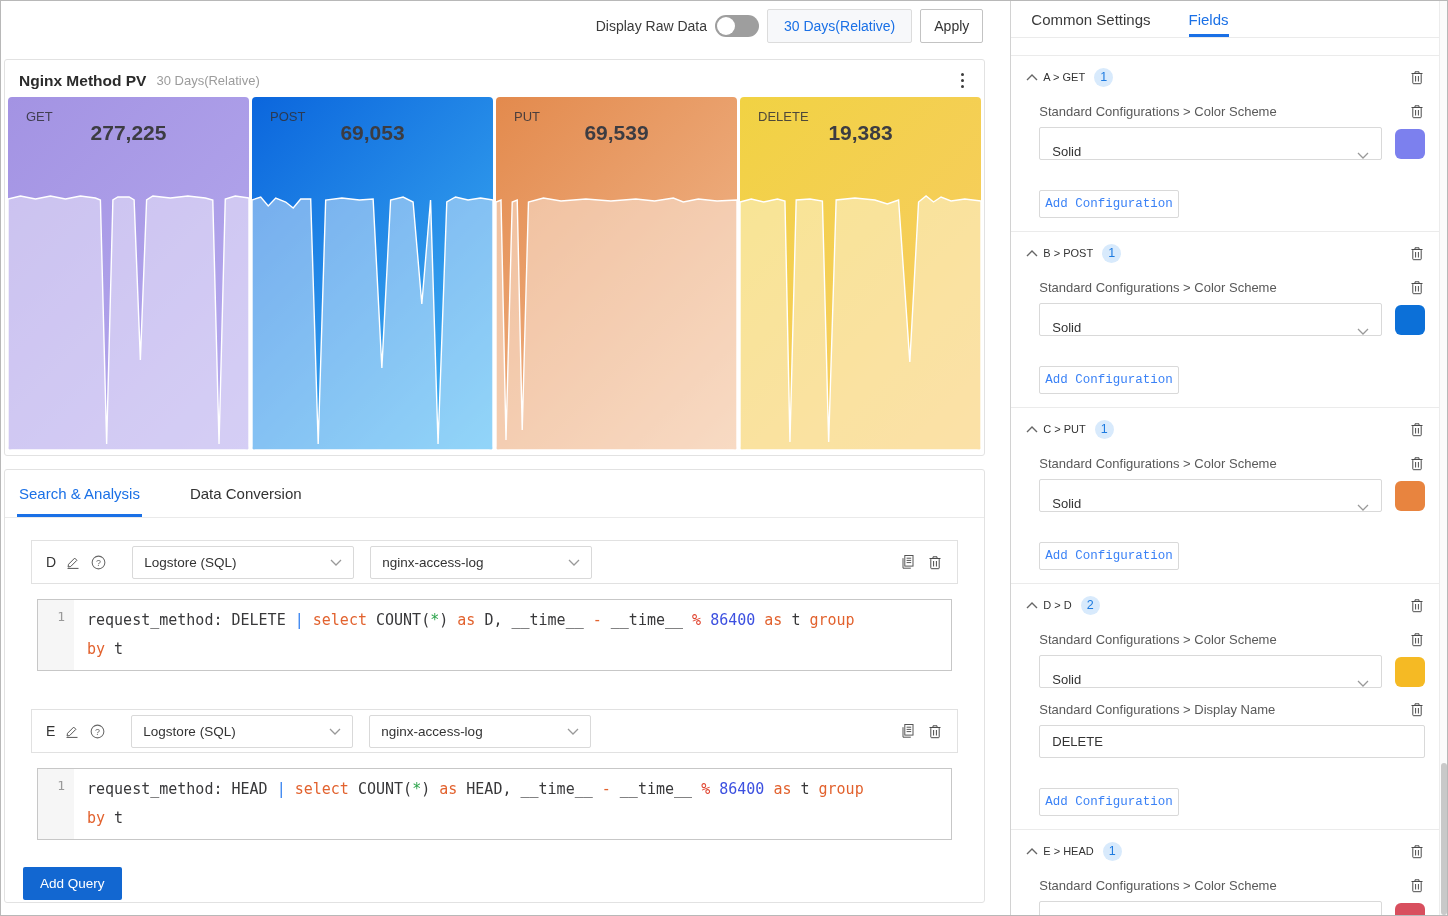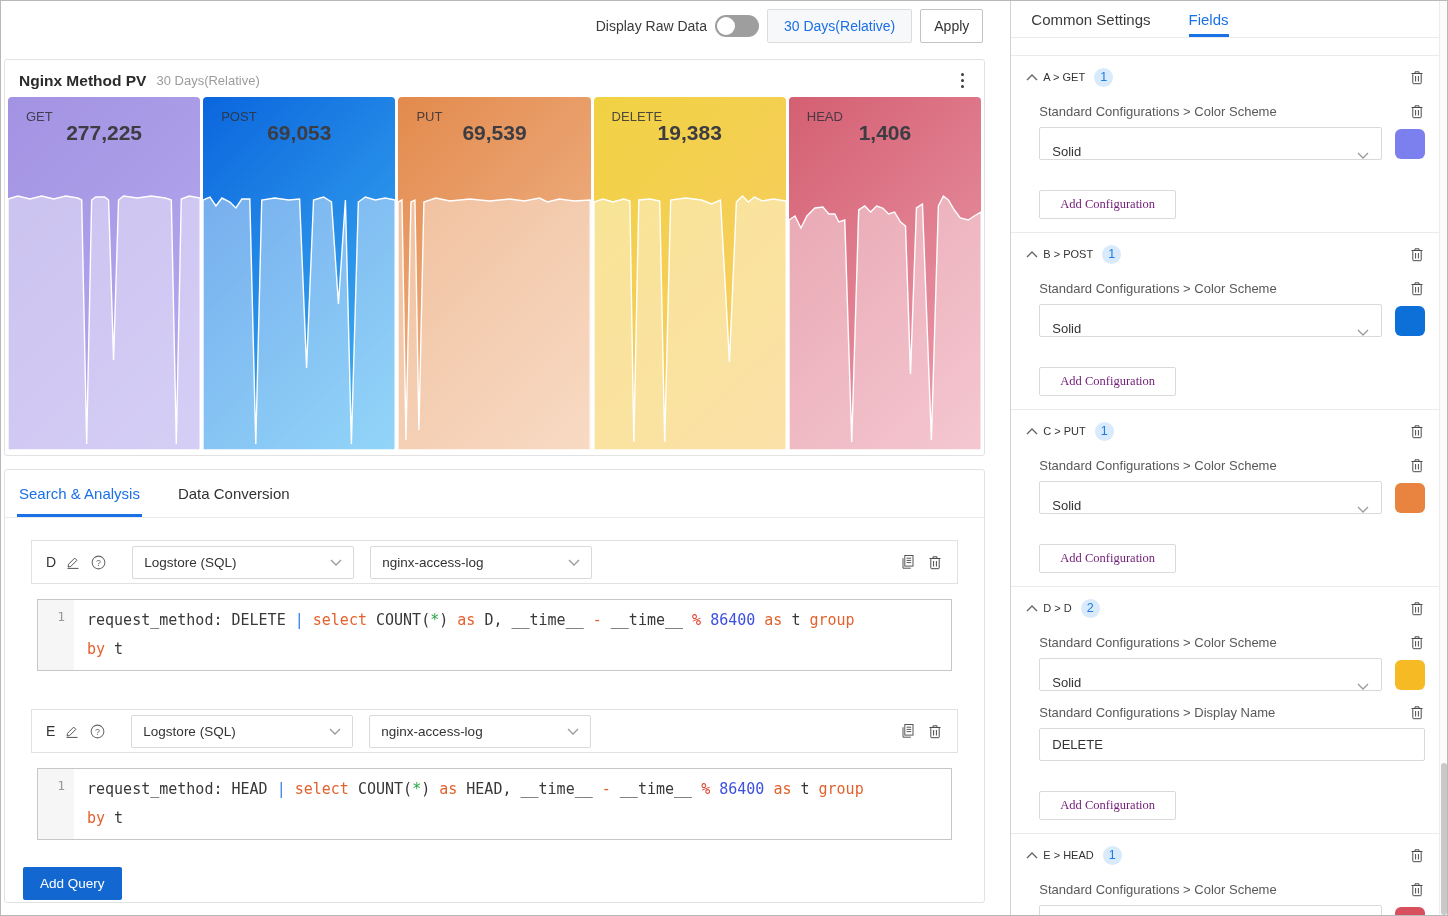--- a/index.html
+++ b/index.html
@@ -24,21 +24,21 @@
   .kebab { margin-left:auto; display:flex; flex-direction:column; gap:2.5px; padding:4px 6px; cursor:pointer; }
   .kebab i { width:3.5px; height:3.5px; border-radius:50%; background:#3c3c3c; }
 
   .panels { display:flex; gap:3px; padding:2px 3px 3px 3px; height:358px; }
   .panel { flex:1; border-radius:4px; position:relative; overflow:hidden; }
   .panel-label { position:absolute; top:12px; left:18px; font-size:13px; color:rgba(48,48,56,0.85); }
   .panel-value { position:absolute; top:24px; left:0; width:100%; text-align:center; font-size:21px; font-weight:600; color:#3c3c42; }
   .spark { position:absolute; left:0; bottom:0; width:100%; height:258px; display:block; }
 
   .search-card { margin:13px 0 0 3px; width:981px; height:434px; border:1px solid #e2e2e2; border-radius:3px; background:#fff; }
-  .tabs { height:48px; display:flex; gap:34px; padding-left:12px; border-bottom:1px solid #eaeaea; }
+  .tabs { height:48px; display:flex; gap:46px; padding-left:12px; border-bottom:1px solid #eaeaea; }
   .tab { font-size:15px; padding:15px 2px 0 2px; color:#333; cursor:pointer; height:100%; }
   .tab.active { color:var(--accent); border-bottom:3px solid var(--accent); }
 
   .query-list { padding:22px 26px 0 26px; }
   .query-block + .query-block { margin-top:38px; }
   .q-head { height:44px; border:1px solid #e1e1e1; display:flex; align-items:center; padding:0 14px; gap:9px; background:#fff; }
   .q-id { font-size:14px; color:#333; }
   .icon-btn { display:flex; align-items:center; justify-content:center; cursor:pointer; padding:1px; }
   .sel { width:222px; height:33px; border:1px solid #d9d9d9; border-radius:2px; display:flex; align-items:center;
          justify-content:space-between; padding:0 11px; font-size:13.5px; color:#333; cursor:pointer; background:#fff; }
@@ -71,22 +71,22 @@
            font-size:12.5px; display:flex; align-items:center; justify-content:center; }
   .ml-auto { margin-left:auto; }
   .cfg-label-row { margin:13px 0 0 14px; display:flex; align-items:center; }
   .cfg-label { font-size:13px; color:#595959; }
   .ctrl-row { margin:7px 0 0 14px; display:flex; gap:13px; align-items:center; }
   .s-sel { flex:1; height:33px; border:1px solid #d9d9d9; border-radius:2px; display:flex; align-items:flex-end;
            justify-content:space-between; padding:0 12px; font-size:13px; color:#333; cursor:pointer; background:#fff; }
   .swatch { width:30px; height:30px; border-radius:6px; flex:0 0 30px; cursor:pointer; }
   .text-input { width:100%; height:33px; border:1px solid #d9d9d9; border-radius:2px; padding:0 12px; font-size:13px;
                 color:#333; font-family:inherit; background:#fff; }
-  .add-cfg { margin:30px 0 0 14px; padding:6px 20px; font-size:12.5px; color:#701a75; background:#fff;
-             border:1px solid #d9d9d9; border-radius:2px; cursor:pointer; font-family:Liberation Serif, serif; }
+  .add-cfg { margin:30px 0 0 14px; padding:6px 5px; font-size:12.5px; color:#3b82f6; background:#fff;
+             border:1px solid #d9d9d9; border-radius:2px; cursor:pointer; font-family:Liberation Mono, monospace; }
 
   .v-scroll { position:absolute; top:0; right:0; width:8px; height:100%; background:#fbfbfb; border-left:1px solid #ececec; }
   .v-thumb { position:absolute; left:1px; width:6px; top:762px; height:152px; border-radius:3px; background:#c9c9c9; }
 
   svg { display:block; }
 </style>
 </head>
 <body>
 
 <div class="page">
@@ -132,27 +132,20 @@
             <div class="panel-value">69,539</div>
             <svg class="spark" viewBox="0 0 193 258" preserveAspectRatio="none">
               <path d="M0,258 L0,10 L4,8 L8,248 L13,10 L17,8 L21,238 L26,10 L38,6 L52,9 L72,7 L92,9 L112,7 L127,9 L142,6 L150,10 L162,7 L177,9 L193,8 L193,258 Z" fill="rgba(255,255,255,0.42)" stroke="#ffffff" stroke-width="1.4" vector-effect="non-scaling-stroke"></path>
             </svg>
           </div>
           <div class="panel" style="background: linear-gradient(135deg, rgb(241, 210, 67), rgb(249, 203, 105));">
             <div class="panel-label">DELETE</div>
             <div class="panel-value">19,383</div>
             <svg class="spark" viewBox="0 0 193 258" preserveAspectRatio="none">
               <path d="M0,258 L0,10 L9,7 L19,10 L30,7 L36,9 L40,250 L45,8 L56,7 L66,9 L71,250 L77,8 L92,6 L108,8 L118,12 L127,8 L136,170 L143,10 L149,4 L155,10 L161,5 L169,9 L180,7 L193,9 L193,258 Z" fill="rgba(255,255,255,0.42)" stroke="#ffffff" stroke-width="1.4" vector-effect="non-scaling-stroke"></path>
-            </svg>
-          </div>
-          <div class="panel" style="background: linear-gradient(135deg, rgb(212, 95, 114), rgb(237, 160, 176));">
-            <div class="panel-label">HEAD</div>
-            <div class="panel-value">1,406</div>
-            <svg class="spark" viewBox="0 0 193 258" preserveAspectRatio="none">
-              <path d="M0,258 L0,28 L6,24 L12,36 L18,24 L26,16 L34,15 L40,22 L46,22 L50,30 L56,28 L63,250 L70,18 L76,14 L82,20 L88,14 L94,16 L100,22 L106,20 L112,30 L117,34 L122,182 L128,16 L134,12 L143,248 L150,14 L155,4 L160,8 L166,18 L172,26 L180,28 L186,24 L193,20 L193,258 Z" fill="rgba(255,255,255,0.42)" stroke="#ffffff" stroke-width="1.4" vector-effect="non-scaling-stroke"></path>
             </svg>
           </div>
         </div>
     </div>
 
     <div class="search-card">
       <div class="tabs">
         <div class="tab active">Search &amp; Analysis</div>
         <div class="tab">Data Conversion</div>
       </div>

